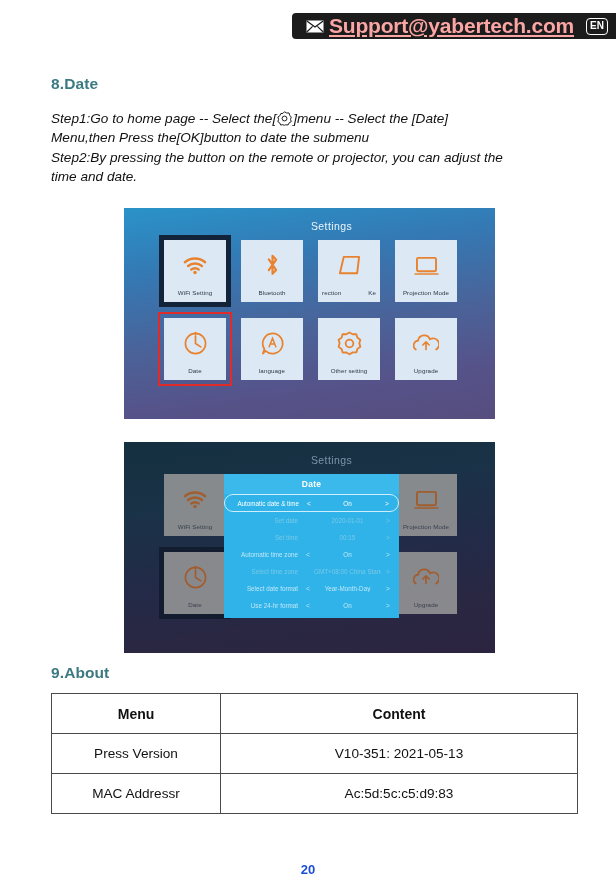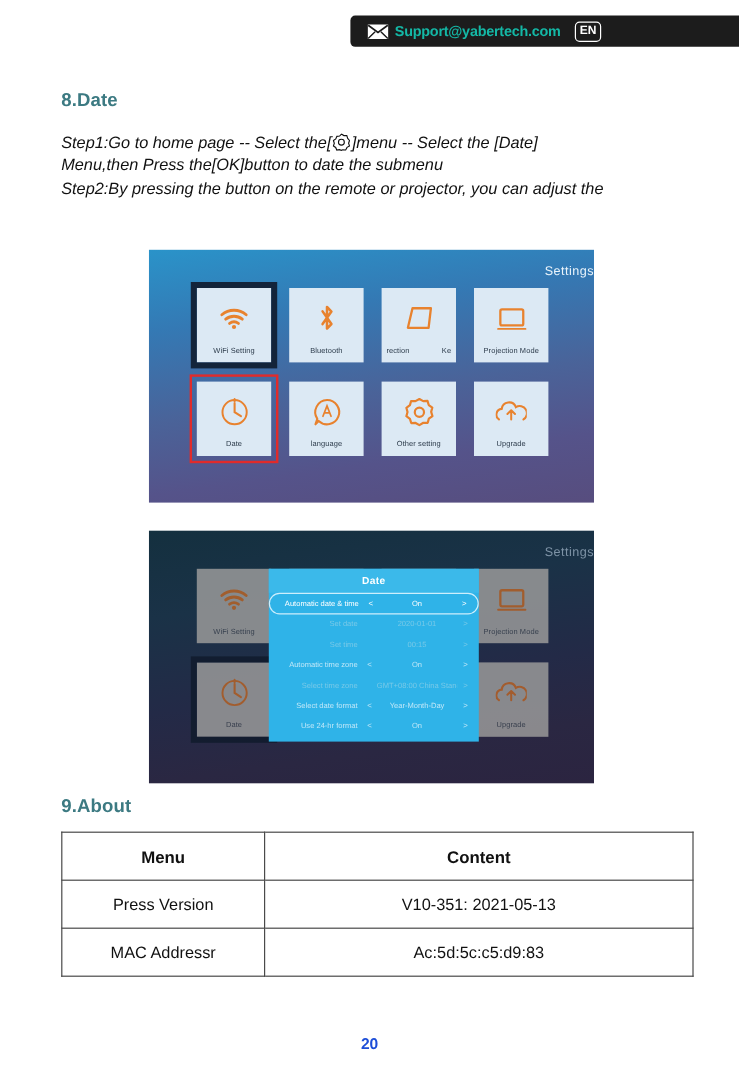--- a/index.html
+++ b/index.html
@@ -34,25 +34,26 @@
   }
   .mail-icon {
     width: 18px;
     height: 13px;
     position: relative;
     margin-right: 5px;
     flex: none;
   }
   .mail-icon svg { display: block; }
   .topbar-email {
-    color: #14b8a6;
-    font-size: 12px;
+    color: #fca5a5;
+    font-size: 21px;
     font-weight: bold;
     letter-spacing: -0.2px;
     white-space: nowrap;
+    text-decoration: underline;
   }
   .lang-badge {
     margin-left: 12px;
     margin-right: 14px;
     border: 1.6px solid #ffffff;
     border-radius: 4px;
     color: #ffffff;
     font-size: 10px;
     font-weight: bold;
     line-height: 1;
@@ -113,21 +114,21 @@
     background: linear-gradient(172deg, #2a93c9 0%, #3479b4 26%, #4a6399 55%, #55538a 78%, #574d7e 100%);
   }
   #shot-date .shot-bg {
     background: linear-gradient(172deg, #14303f 0%, #1a3247 28%, #232a47 58%, #2a2742 80%, #2b2440 100%);
   }
   .shot-title {
     position: absolute;
     top: 12px;
     left: 0;
     right: 0;
-    text-align: right;
+    text-align: center;
     color: #eaf4fb;
     font-size: 10.5px;
     letter-spacing: 0.4px;
     margin-left: 44px;
   }
   #shot-date .shot-title { color: #7e93a6; }
 
   .tile-grid {
     position: absolute;
     left: 40px;
@@ -295,20 +296,21 @@
 
 <div class="heading" id="heading-date">8.Date</div>
 
 <div class="steps">
   <div class="line"><span>Step1:Go to home page -- Select the[</span><span class="gear-inline"><svg viewBox="0 0 16 16" width="15" height="15">
           <path d="M8 0.8 L10.2 2.1 L12.8 2.1 L13.6 4.6 L15.2 6.5 L14.4 8.9 L15.2 11.3 L13.0 12.6 L11.8 14.9 L9.2 14.7 L8 15.2 L6.2 14.6 L3.9 15.0 L2.9 12.7 L0.9 11.4 L1.7 8.9 L0.9 6.4 L3.0 5.1 L4.0 2.8 L6.4 2.5 Z" fill="none" stroke="#111111" stroke-width="1"></path>
           <circle cx="8" cy="8" r="2.6" fill="none" stroke="#111111" stroke-width="1"></circle>
         </svg></span><span>]menu -- Select the [Date]</span></div>
   <div class="line">Menu,then Press the[OK]button to date the submenu</div>
   <div class="line">Step2:By pressing the button on the remote or projector, you can adjust the</div>
+  <div class="line">time and date.</div>
 </div>
 
 <div class="shot" id="shot-settings">
   <div class="shot-bg"></div>
   <div class="shot-title">Settings</div>
   <div class="tile-grid">
 
     <div class="tile sel-dark">
       <span class="tile-icon">
         <svg viewBox="0 0 26 20" width="24" height="19">

